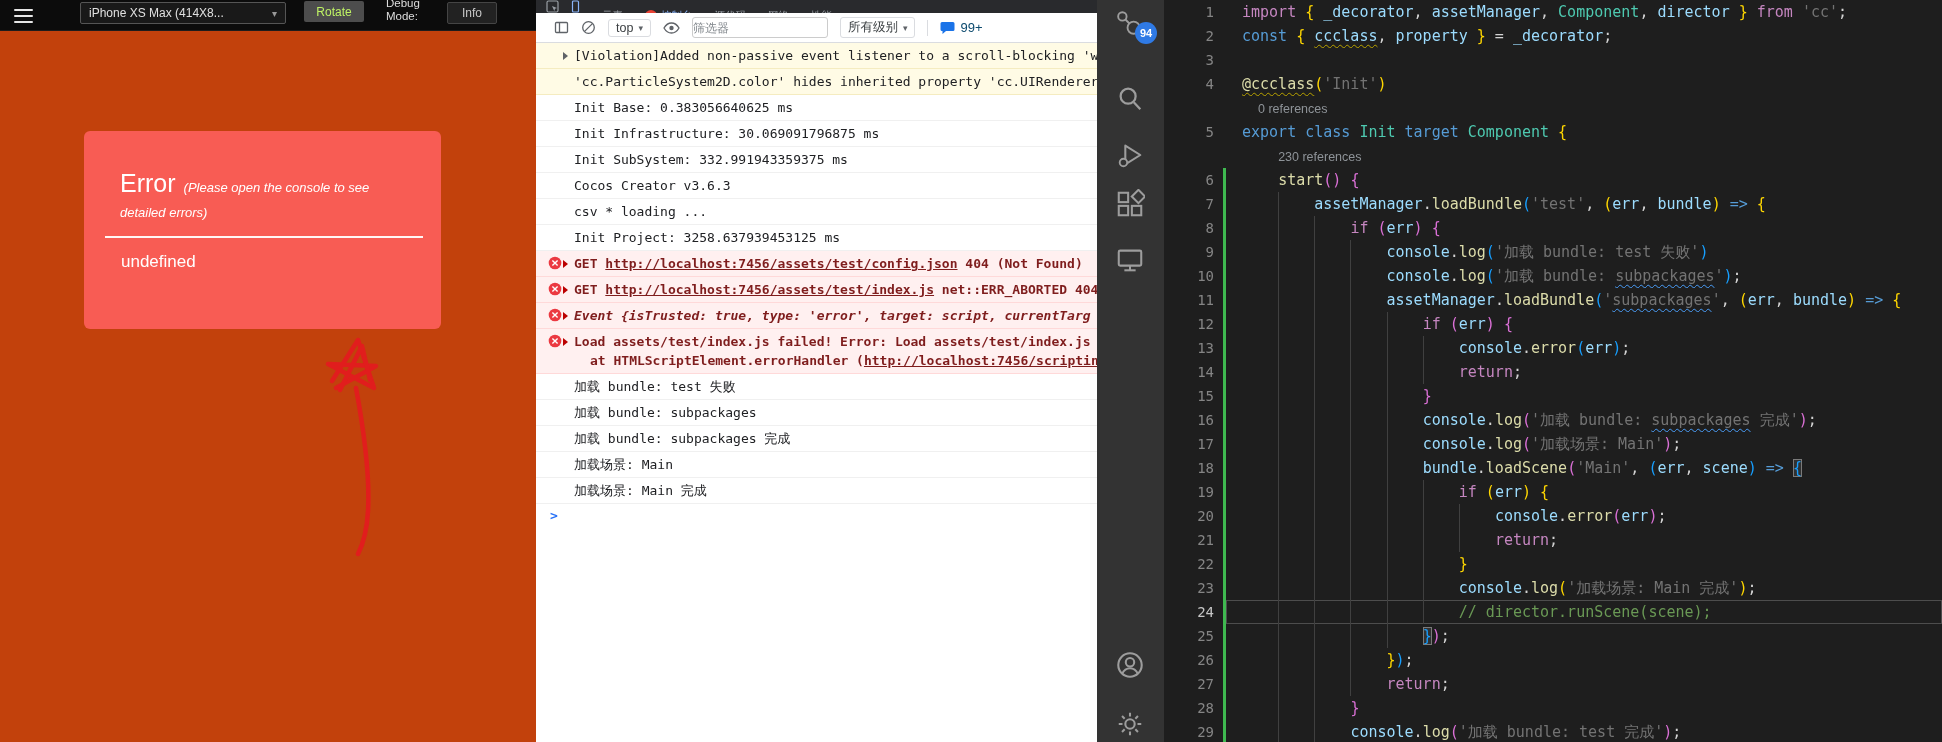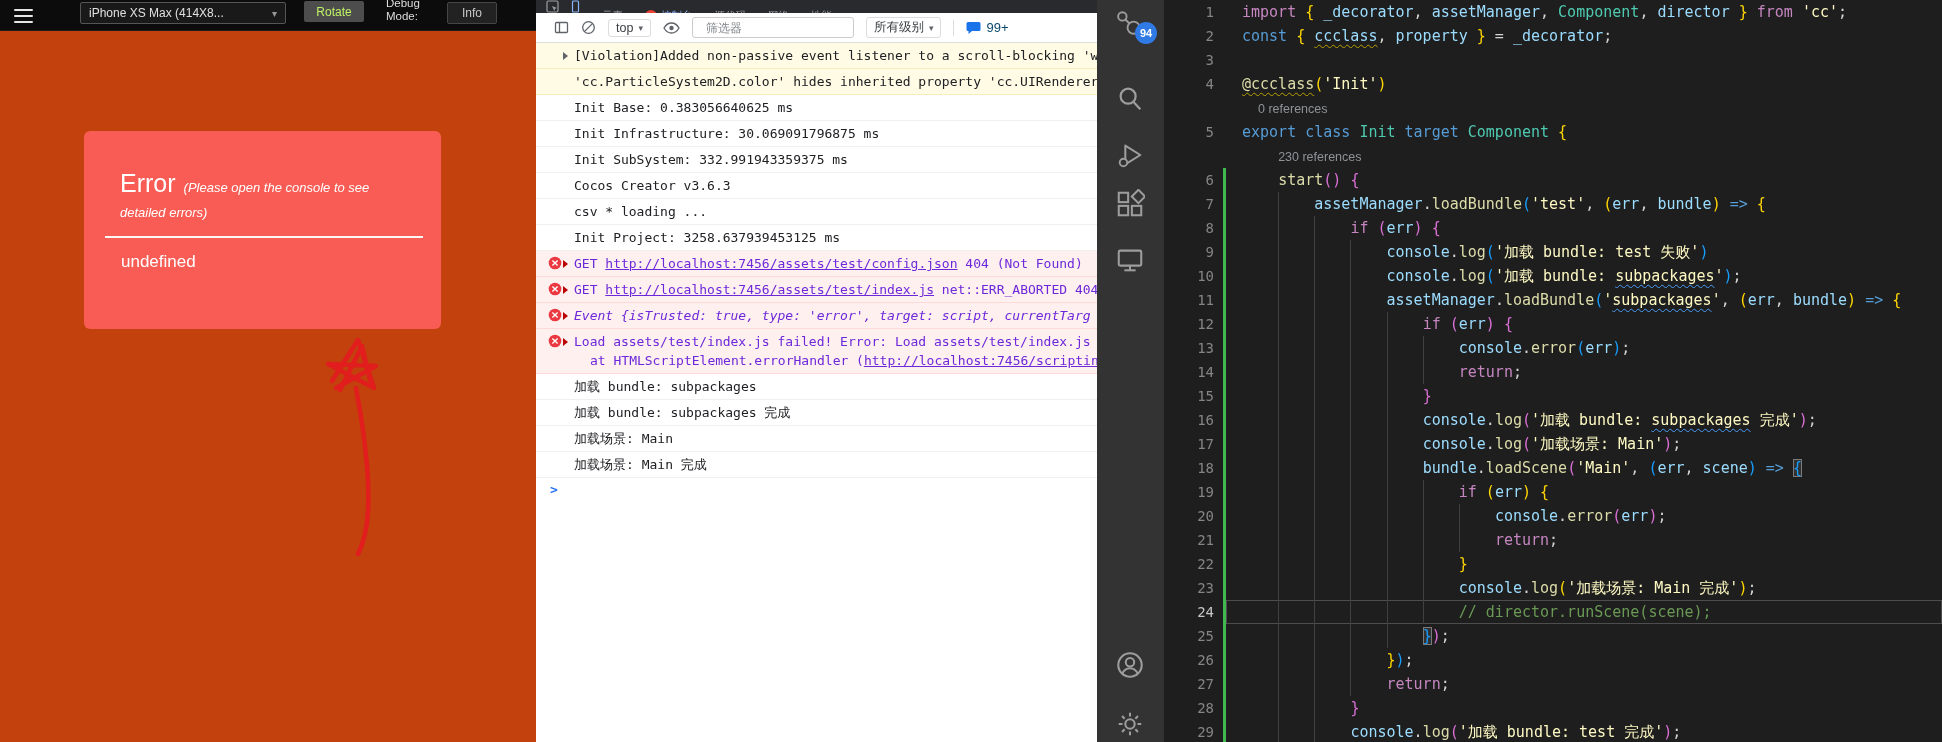--- a/index.html
+++ b/index.html
@@ -40,31 +40,31 @@
   .dt-tab.active{color:#8ab4f8;box-shadow:inset 0 -2px 0 #8ab4f8;}
   .tab-badge{display:inline-flex;width:12px;height:12px;border-radius:50%;background:#e94235;color:#fff;font-size:8.5px;
       align-items:center;justify-content:center;margin-right:4px;flex:none;}
 
   #console-toolbar{height:29px;border-bottom:1px solid #dadce0;display:flex;align-items:center;padding-left:18px;gap:12px;
       background:#fff;flex:none;}
   .ct-ic{display:inline-flex;align-items:center;cursor:pointer;}
   #ctx-select,#levels{display:flex;align-items:center;gap:5px;color:#3c4043;font-size:12.5px;border:1px solid #dadce0;
       border-radius:3px;padding:1px 7px;cursor:pointer;white-space:nowrap;}
   .caret2{font-size:9px;color:#5f6368;}
-  #filter-input{width:134px;height:19px;border:1px solid #ccc;border-radius:3px;padding:0 13px;font-size:12px;color:#202124;
+  #filter-input{width:134px;height:19px;border:1px solid #ccc;border-radius:3px;padding:0 0;font-size:12px;color:#202124;
       font-family:"Liberation Sans",sans-serif;outline:none;}
   #filter-input::placeholder{color:#80868b;}
   .ct-sep{width:1px;height:16px;background:#dadce0;}
   #msg-count{font-size:13px;color:#0c4a6e;margin-left:-7px;}
 
   #console-messages{flex:none;font-family:"DejaVu Sans Mono","Liberation Mono",monospace;}
   .crow{position:relative;padding:4px 6px 4px 38px;min-height:17px;line-height:17px;border-bottom:1px solid #f0f0f0;
       font-size:13px;color:#202124;white-space:pre;overflow:hidden;}
   .crow.warn{background:#FFFBE5;border-color:#f5ecc0;}
-  .crow.error{background:#FFF0F0;border-color:#ffd9d9;color:#6d28d9;}
+  .crow.error{background:#FFF0F0;border-color:#ffd9d9;color:#7f1d1d;font-weight:bold;}
   .row-icon{position:absolute;left:12px;top:5px;width:14px;height:14px;}
   .tri{position:absolute;left:27px;top:8.5px;width:0;height:0;border-left:5px solid #606367;
       border-top:4px solid transparent;border-bottom:4px solid transparent;cursor:pointer;}
   .crow.error .tri{border-left-color:#b00;}
   .rlink{text-decoration:underline;color:inherit;cursor:pointer;}
   .it{font-style:italic;}
   .row2{padding-left:16px;margin-top:2px;}
   #console-prompt{position:relative;height:26px;padding-left:38px;}
   .chev{position:absolute;left:14px;top:4px;color:#2871f7;font-weight:700;font-size:13px;
       font-family:"DejaVu Sans Mono",monospace;}
@@ -83,21 +83,21 @@
   .ed-ln{width:50px;flex:none;text-align:right;color:#858585;font:14px/24px "DejaVu Sans Mono",monospace;cursor:pointer;}
   .ed-ln.curln{color:#c6c6c6;}
   .ed-git{width:3px;flex:none;margin-left:9px;}
   .ed-git.added{background:#3FB950;}
   .ed-ct{flex:1;position:relative;padding-left:16px;font:15px/24px "DejaVu Sans Mono",monospace;white-space:pre;
       color:#d4d4d4;overflow:hidden;}
   .ed-ct.cur{outline:1px solid #4d4d4d;outline-offset:-1px;}
   .guide{position:absolute;top:0;bottom:0;width:1px;background:#404040;}
   .lens{font-family:"Liberation Sans",sans-serif;font-size:12.5px;color:#8e9398;display:inline-block;cursor:pointer;}
   .tk-k{color:#C586C0;} .tk-s{color:#569CD6;} .tk-v{color:#9CDCFE;} .tk-f{color:#DCDCAA;}
-  .tk-o{color:#fef9c3;} .tk-t{color:#4EC9B0;} .tk-c{color:#6A9955;} .tk-p{color:#D4D4D4;}
+  .tk-o{color:#737373;} .tk-t{color:#4EC9B0;} .tk-c{color:#6A9955;} .tk-p{color:#D4D4D4;}
   .tk-b1{color:#FFD700;} .tk-b2{color:#DA70D6;} .tk-b3{color:#179FFF;}
   .wy{text-decoration:underline wavy #b8a200 1px;text-underline-offset:3px;}
   .wb{text-decoration:underline wavy #4a9df8 1px;text-underline-offset:3px;}
   .mt{box-shadow:inset 0 0 0 1px #7a7a7a;background:rgba(120,120,120,.22);}
 </style>
 </head>
 <body>
 
 <div id="app">
 
@@ -225,20 +225,21 @@
               <path d="M4.4 4.4l5.2 5.2M9.6 4.4L4.4 9.6" stroke="#fff" stroke-width="1.4"></path>
             </svg></span><span class="tri"></span><span class="rtext"><span>GET </span><span class="rlink">http://localhost:7456/assets/test/index.js</span><span> net::ERR_ABORTED 404 (</span></span></div>
         <div class="crow error"><span class="row-icon"><svg width="14" height="14" viewBox="0 0 14 14">
               <circle cx="7" cy="7" r="6.3" fill="#EB3941"></circle>
               <path d="M4.4 4.4l5.2 5.2M9.6 4.4L4.4 9.6" stroke="#fff" stroke-width="1.4"></path>
             </svg></span><span class="tri"></span><span class="rtext it"><span>Event {isTrusted: true, type: 'error', target: script, currentTarg</span></span></div>
         <div class="crow error"><span class="row-icon"><svg width="14" height="14" viewBox="0 0 14 14">
               <circle cx="7" cy="7" r="6.3" fill="#EB3941"></circle>
               <path d="M4.4 4.4l5.2 5.2M9.6 4.4L4.4 9.6" stroke="#fff" stroke-width="1.4"></path>
             </svg></span><span class="tri"></span><span class="rtext"><span>Load assets/test/index.js failed! Error: Load assets/test/index.js fa</span></span><div class="row2"><span>at HTMLScriptElement.errorHandler (</span><span class="rlink">http://localhost:7456/scripting/</span></div></div>
+        <div class="crow log"><span class="rtext"><span>加载 bundle: test 失败</span></span></div>
         <div class="crow log"><span class="rtext"><span>加载 bundle: subpackages</span></span></div>
         <div class="crow log"><span class="rtext"><span>加载 bundle: subpackages 完成</span></span></div>
         <div class="crow log"><span class="rtext"><span>加载场景: Main</span></span></div>
         <div class="crow log"><span class="rtext"><span>加载场景: Main 完成</span></span></div>
       </div>
     <div id="console-prompt">
       <span class="chev">&gt;</span>
     </div>
   </section>
 

